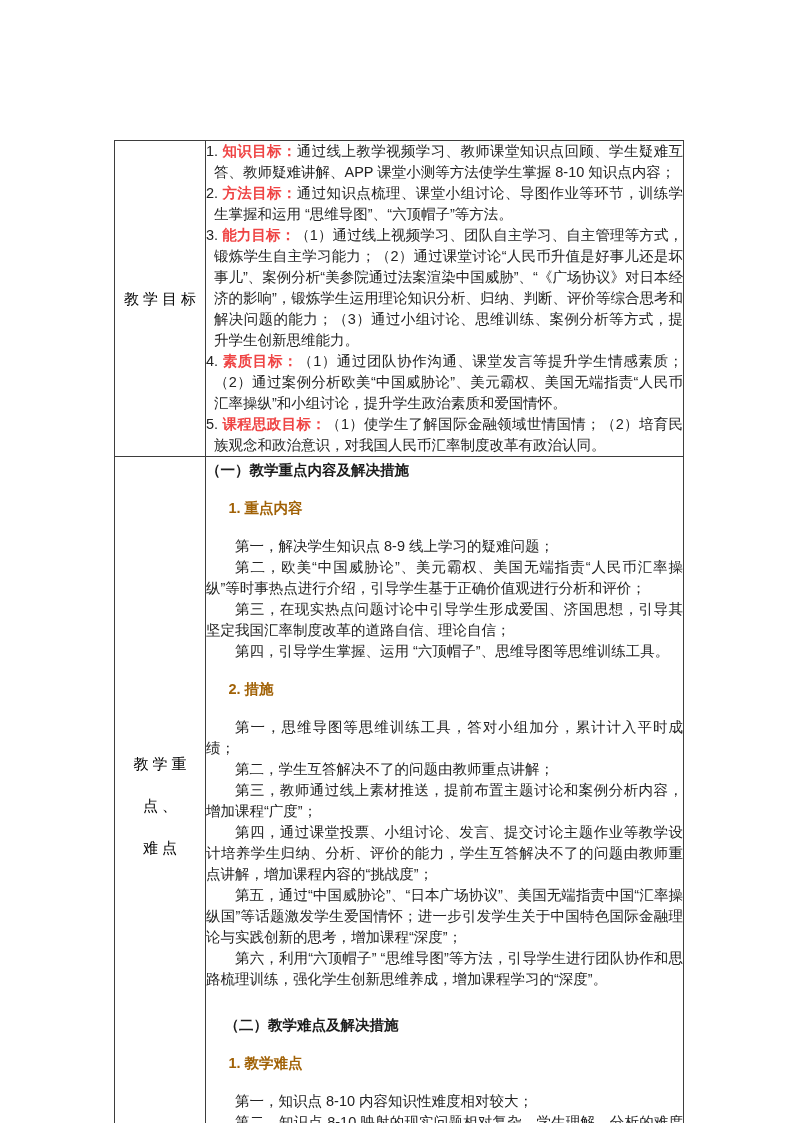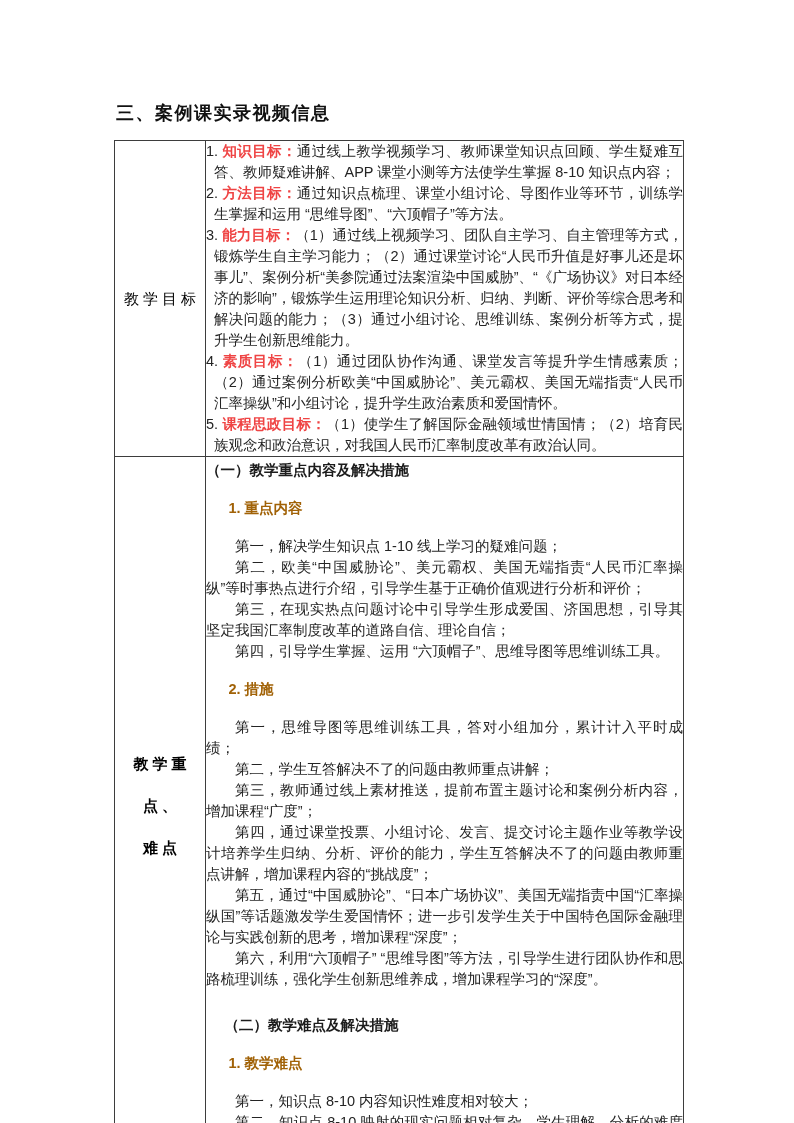--- a/index.html
+++ b/index.html
@@ -36,21 +36,21 @@
     width:90px;
     text-align:center;
     font-size:15px;
     color:#000000;
   }
   .hdr-line{
     letter-spacing:4px;
     text-indent:4px; 
     line-height:27px;
   }
-  td.hdr-cell.tall .hdr-line{ line-height:42px;font-weight:bold; }
+  td.hdr-cell.tall .hdr-line{ line-height:42px; }
   td.body-cell{
     vertical-align:top;
     font-size:14.5px;
     line-height:21px;
     color:#242424;
     padding:2px 8px 4px 8px;
   }
   td.body-cell.row2{ padding-top:3px; }
   .obj-item{
     margin:0;
@@ -63,21 +63,20 @@
   .block-heading2{ margin:4px; font-weight:bold; color:#1c1c1c; text-indent:1em; }
   .block-subheading{ margin:17px; font-weight:bold; color:#a16207; margin-left:1.55em; }
   .block-para{ margin:0; text-indent:2em; text-align:justify; }
   .block-spacer{ height:21px; }
 </style>
 </head>
 <body>
 
 <div class="page">
 
-  <div class="doc-title">三、案例课实录视频信息</div>
 
   <table class="doc-table">
     <tbody>
         <tr>
       <td class="hdr-cell" style="height:303px;" id="hdr-0">
             <div class="hdr-line">教学目标</div>
           </td>
       <td class="body-cell" id="body-0">
             <p class="obj-item"><span>1.</span>&nbsp;<span class="item-label">知识目标：</span><span>通过线上教学视频学习、教师课堂知识点回顾、学生疑难互答、教师疑难讲解、APP 课堂小测等方法使学生掌握 8-10 知识点内容；</span></p>
             <p class="obj-item"><span>2.</span>&nbsp;<span class="item-label">方法目标：</span><span>通过知识点梳理、课堂小组讨论、导图作业等环节，训练学生掌握和运用 “思维导图”、“六顶帽子”等方法。</span></p>
@@ -88,21 +87,21 @@
     </tr>
     <tr>
       <td class="hdr-cell tall" style="height:570px;" id="hdr-1">
             <div class="hdr-line">教学重</div>
             <div class="hdr-line">点、</div>
             <div class="hdr-line">难点</div>
           </td>
       <td class="body-cell row2" id="body-1">
             <p class="block-heading">（一）教学重点内容及解决措施</p>
             <p class="block-subheading">1. 重点内容</p>
-            <p class="block-para">第一，解决学生知识点 1-10 线上学习的疑难问题；</p>
+            <p class="block-para">第一，解决学生知识点 8-9 线上学习的疑难问题；</p>
             <p class="block-para">第二，欧美“中国威胁论”、美元霸权、美国无端指责“人民币汇率操纵”等时事热点进行介绍，引导学生基于正确价值观进行分析和评价；</p>
             <p class="block-para">第三，在现实热点问题讨论中引导学生形成爱国、济国思想，引导其坚定我国汇率制度改革的道路自信、理论自信；</p>
             <p class="block-para">第四，引导学生掌握、运用 “六顶帽子”、思维导图等思维训练工具。</p>
             <p class="block-subheading">2. 措施</p>
             <p class="block-para">第一，思维导图等思维训练工具，答对小组加分，累计计入平时成绩；</p>
             <p class="block-para">第二，学生互答解决不了的问题由教师重点讲解；</p>
             <p class="block-para">第三，教师通过线上素材推送，提前布置主题讨论和案例分析内容，增加课程“广度”；</p>
             <p class="block-para">第四，通过课堂投票、小组讨论、发言、提交讨论主题作业等教学设计培养学生归纳、分析、评价的能力，学生互答解决不了的问题由教师重点讲解，增加课程内容的“挑战度”；</p>
             <p class="block-para">第五，通过“中国威胁论”、“日本广场协议”、美国无端指责中国“汇率操纵国”等话题激发学生爱国情怀；进一步引发学生关于中国特色国际金融理论与实践创新的思考，增加课程“深度”；</p>
             <p class="block-para">第六，利用“六顶帽子” “思维导图”等方法，引导学生进行团队协作和思路梳理训练，强化学生创新思维养成，增加课程学习的“深度”。</p>

